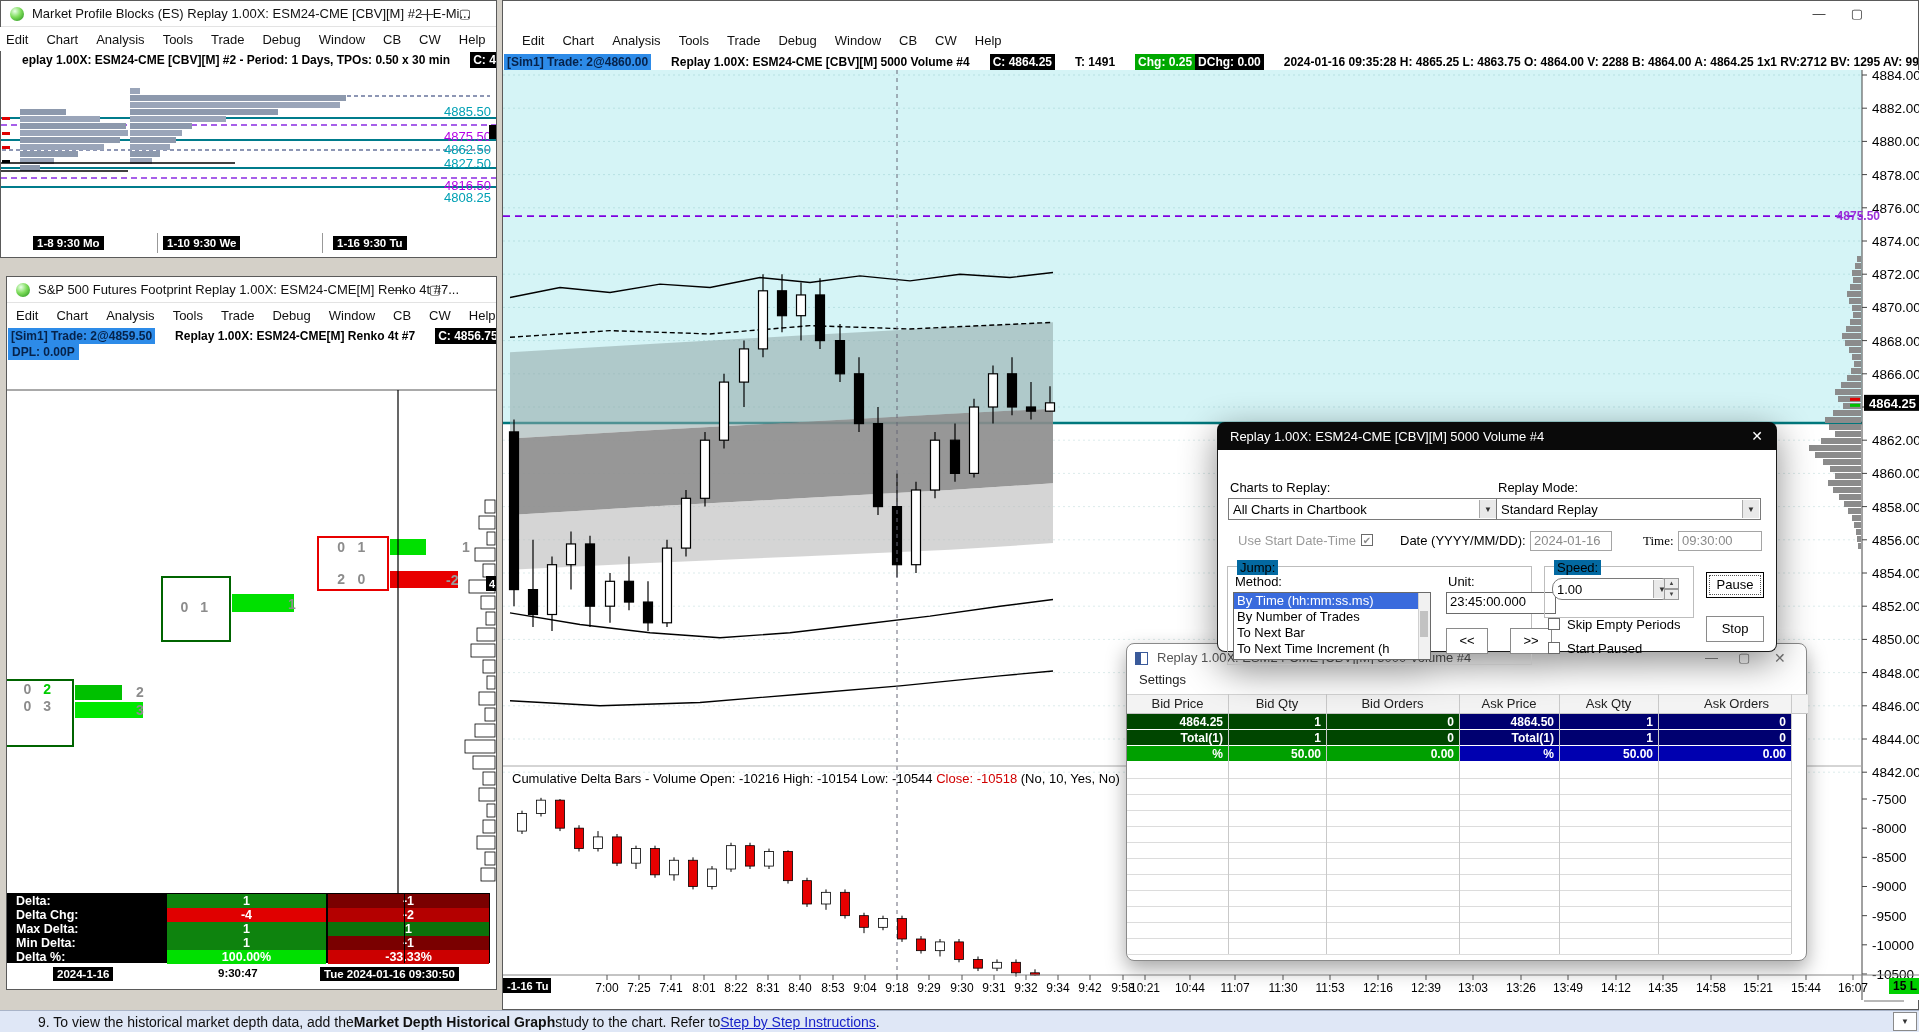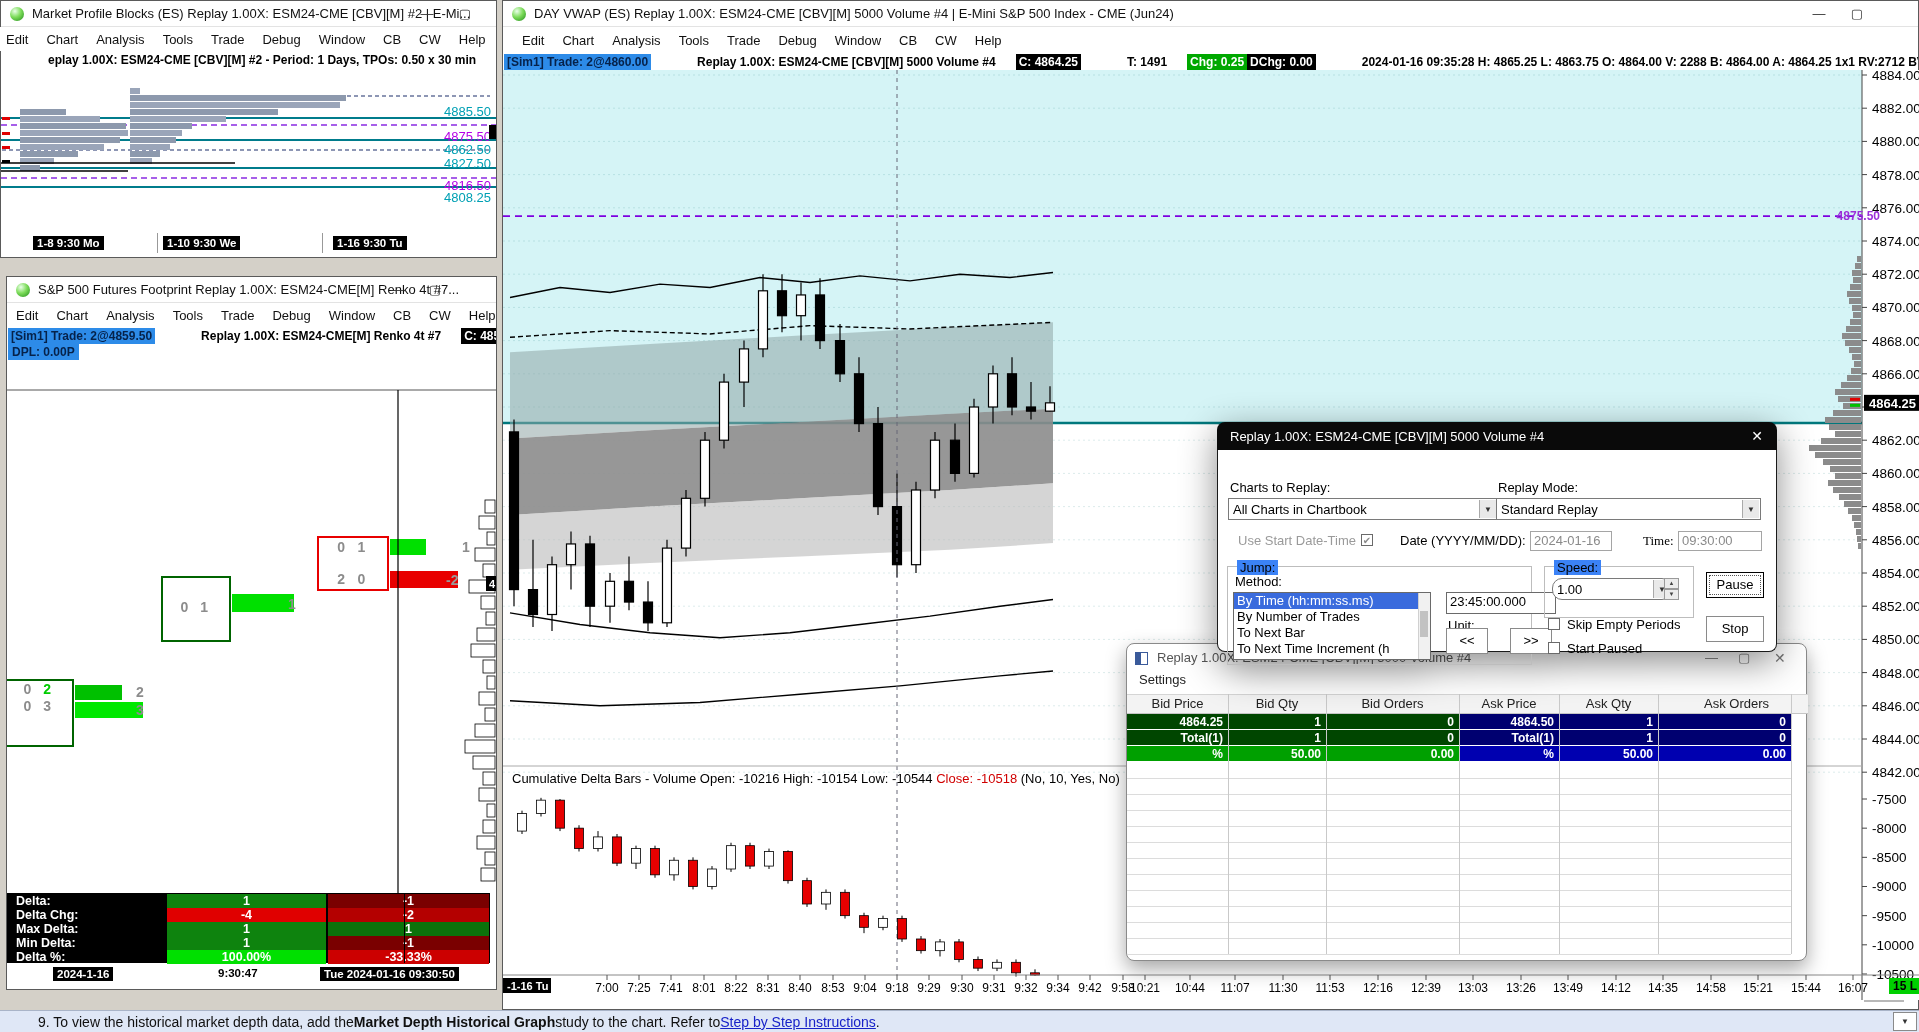--- a/index.html
+++ b/index.html
@@ -7,40 +7,40 @@
   #screen { position:relative; width:1919px; height:1032px; background:#d4d0c8; }
   .abs { position:absolute; }
   .win { position:absolute; background:#fff; border:1px solid #5a5a5a; }
   .titlebar { position:absolute; left:0; top:0; right:0; height:26px; background:#fff; display:flex; align-items:center; border-bottom:1px solid #e3e3e3; }
   .title-ico { width:14px; height:14px; border-radius:50%; margin:0 8px 0 9px; background:radial-gradient(circle at 35% 30%, #eaffea 0%, #7ddc5a 45%, #1d8a18 100%); flex:0 0 auto; }
   .title-txt { font-size:13px; color:#111; white-space:nowrap; overflow:hidden; }
   .winbtn { position:absolute; top:0; width:34px; height:26px; text-align:center; line-height:26px; font-size:13px; color:#333; }
   .menubar { position:absolute; display:flex; align-items:center; background:#fff; font-size:13px; color:#111; }
   .menubar span { padding:0 9px; }
   .statusbar { position:absolute; background:#fff; font-size:12px; font-weight:bold; color:#000; white-space:nowrap; overflow:hidden; display:flex; align-items:center; }
-  .seg-plain { padding:0 20px;margin-left:26px; }
+  .seg-plain { padding:0 20px; }
   .seg-sim { background:#2d8be8; color:#06224a; padding:1px 3px; }
   .seg-inv { background:#000; color:#fff; padding:1px 3px; }
   .seg-green { background:#00a800; color:#fff; padding:1px 3px; }
   .chip-blue { position:absolute; background:#2d8be8; color:#06224a; font-size:12px; font-weight:bold; padding:1px 4px; white-space:nowrap; }
   svg { position:absolute; }
   text { font-family:"Liberation Sans",sans-serif; }
   
   #dlg { position:absolute; left:1217px; top:422px; width:560px; height:230px; z-index:40; filter:drop-shadow(0 10px 18px rgba(0,0,0,.45)); }
   #dlg-title { position:absolute; left:0; top:0; right:0; height:28px; background:#0a0a0a; border-radius:8px 8px 0 0; color:#fff; font-size:13px; display:flex; align-items:center; padding-left:13px; }
   #dlg-close { position:absolute; right:0; top:0; width:40px; height:28px; color:#fff; text-align:center; line-height:28px; font-size:14px; }
   #dlg-body { position:absolute; left:0; top:28px; right:0; bottom:0; background:#fff; border:1px solid #1a1a1a; border-top:none; border-radius:0 0 8px 8px; }
   .dlbl { position:absolute; font-size:13px; color:#000; white-space:nowrap; }
   .dlbl-gray { color:#9a9a9a;text-align:right; }
   .combo { position:absolute; height:22px; border:1px solid #7a7a7a; background:#fff; font-size:13px; display:flex; align-items:center; padding-left:4px; }
   .combo-btn { position:absolute; right:1px; top:1px; bottom:1px; width:17px; background:#e9e9e9; border-left:1px solid #a9a9a9; text-align:center; font-size:8px; color:#333; line-height:19px; }
   .dinput { position:absolute; height:20px; border:1px solid #a5a5a5; background:#fff; font-size:13px; color:#8a8a8a; padding:1px 3px; white-space:nowrap; }
   .dinput-active { color:#000; border-color:#6a6a6a; height:22px; }
   .groupbox { position:absolute; border:1px solid #bdbdbd; }
-  .grouplbl { position:absolute; font-size:13px; background:#3b82f6; padding:0 3px; white-space:nowrap; }
+  .grouplbl { position:absolute; font-size:13px; background:#0369a1; padding:0 3px; white-space:nowrap; }
   .listbox { position:absolute; border:1px solid #6a6a6a; background:#fff; font-size:13px; overflow:hidden; }
   .li { height:16px; line-height:16px; padding-left:3px; white-space:nowrap; color:#000; }
   .li-sel { background:#3a6bdd; color:#fff; }
   .lb-scroll { position:absolute; right:0; top:0; bottom:0; width:12px; background:#f1f1f1; border-left:1px solid #d0d0d0; }
   .lb-thumb { position:absolute; right:2px; top:18px; width:8px; height:26px; background:#c2c2c2; }
   .dbtn { position:absolute; background:#fff; border:1px solid #8a8a8a; font-size:13px; text-align:center; color:#000; }
   .dbtn-default { border:1.5px solid #000; outline:1px dotted #555; outline-offset:-4px; }
   .cb { position:absolute; width:12px; height:12px; border:1px solid #6a6a6a; background:#fff; font-size:10px; line-height:11px; text-align:center; color:#8a8a8a; }
   .spin { position:absolute; width:15px; height:11px; background:#ececec; border:1px solid #9a9a9a; font-size:6px; line-height:9px; text-align:center; color:#444; }
   
@@ -238,24 +238,20 @@
       <div class="fp-delta-val" style="left:328px;top:950px;width:161px;background:#cc0000;">-33.33%</div>
       <div style="position:absolute;left:404px;top:893px;width:1px;height:70px;background:#000;"></div>
     </div>
   <div id="fp-timeline">
       <div class="blk-chip" style="left:53px;top:967px;">2024-1-16</div>
       <div class="plain-lbl" style="left:218px;top:967px;">9:30:47</div>
       <div class="blk-chip" style="left:320px;top:967px;">Tue 2024-01-16  09:30:50</div>
     </div>
 
   <div class="win" id="main-win" style="left:502px;top:0;width:1417px;height:1010px;">
-    <div class="titlebar">
-      <div class="title-ico"></div>
-      <div class="title-txt">DAY VWAP (ES) Replay 1.00X: ESM24-CME [CBV][M]  5000 Volume #4 | E-Mini S&amp;P 500 Index - CME (Jun24)</div>
-    </div>
     <div class="winbtn" style="right:82px;">—</div>
     <div class="winbtn" style="right:44px;">▢</div>
     <div class="menubar" id="main-menu" style="left:10px;top:26px;width:900px;height:26px;">
         <span>Edit</span>
         <span>Chart</span>
         <span>Analysis</span>
         <span>Tools</span>
         <span>Trade</span>
         <span>Debug</span>
         <span>Window</span>
@@ -632,21 +628,21 @@
       <div class="dlbl" style="left:17px;top:124px;">Method:</div>
       <div class="listbox" id="method-list" style="left:15px;top:142px;width:198px;height:68px;">
         <div class="lb-scroll">
             <div class="lb-thumb"></div>
           </div>
       <div class="li li-sel">By Time (hh:mm:ss.ms)</div>
           <div class="li">By Number of Trades</div>
           <div class="li">To Next Bar</div>
           <div class="li">To Next Time Increment (h</div>
         </div>
-      <div class="dlbl" style="left:230px;top:124px;margin-top:44px;">Unit:</div>
+      <div class="dlbl" style="left:230px;top:124px;">Unit:</div>
       <div class="dinput dinput-active" style="left:228px;top:142px;width:110px;">23:45:00.000</div>
       <div class="dbtn" style="left:228px;top:178px;width:42px;height:26px;line-height:24px;">&lt;&lt;</div>
       <div class="dbtn" style="left:292px;top:178px;width:42px;height:26px;line-height:24px;">&gt;&gt;</div>
 
       <div class="groupbox" style="left:326px;top:116px;width:150px;height:52px;"></div>
       <div class="grouplbl" style="left:336px;top:110px;">Speed:</div>
       <div class="combo" style="left:334px;top:128px;width:120px;border-radius:10px;">
         <span>1.00</span>
         <span class="combo-btn">▼</span>
       </div>

